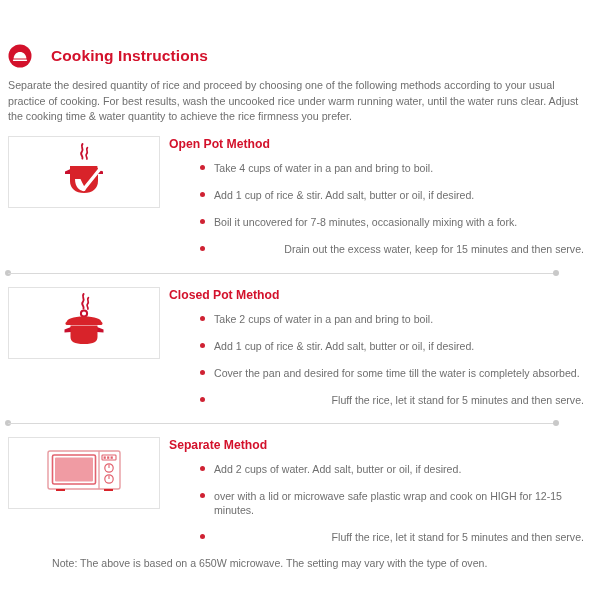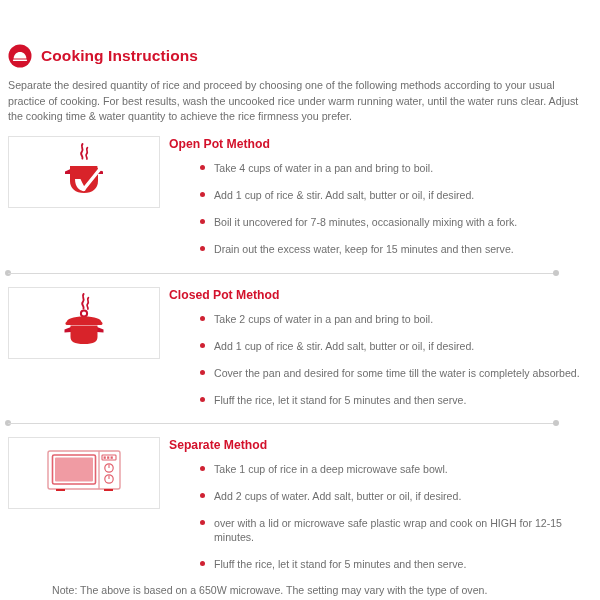--- a/index.html
+++ b/index.html
@@ -19,21 +19,21 @@
     width: 600px;
     height: 600px;
     box-sizing: border-box;
   }
 
   
   .header {
     display: flex;
     align-items: center;
     padding: 44px 0 0 8px;
-    gap: 9px;
+    gap: 19px;
   }
   .brand-icon {
     width: 24px;
     height: 24px;
     flex: 0 0 24px;
     position: relative;
   }
   .page-title {
     font-size: 15.5px;
     font-weight: bold;
@@ -88,21 +88,21 @@
   }
   .steps li {
     position: relative;
     font-size: 10.6px;
     line-height: 14px;
     color: #6f6f6f;
     margin-bottom: 13px;
     padding-left: 14px;
     max-width: 370px;
   }
-  .steps li:last-child { margin-bottom: 0; }
+  .steps li:last-child { margin-bottom: 0; text-align: right; }
   .steps li::before {
     content: "";
     position: absolute;
     left: 0;
     top: 4.5px;
     width: 5px;
     height: 5px;
     border-radius: 50%;
     background: #cf2233;
   }
@@ -264,21 +264,20 @@
           <line x1="65" y1="34" x2="65" y2="30.5" stroke="#e2626e" stroke-width="1.1"></line>
 
           <rect x="12" y="44" width="9" height="2" fill="#d8232a"></rect>
           <rect x="60" y="44" width="9" height="2" fill="#d8232a"></rect>
         </svg>
       </span>
     </div>
     <div class="method-body">
       <div class="method-title">Separate Method</div>
       <ul class="steps">
-        <li>Take 1 cup of rice in a deep microwave safe bowl.</li>
         <li>Add 2 cups of water. Add salt, butter or oil, if desired.</li>
         <li>over with a lid or microwave safe plastic wrap and cook on HIGH for 12-15 minutes.</li>
         <li>Fluff the rice, let it stand for 5 minutes and then serve.</li>
       </ul>
     </div>
   </div>
 
   <div class="note-wrap">
     <div class="note">Note: The above is based on a 650W microwave. The setting may vary with the type of oven.</div>
   </div>

